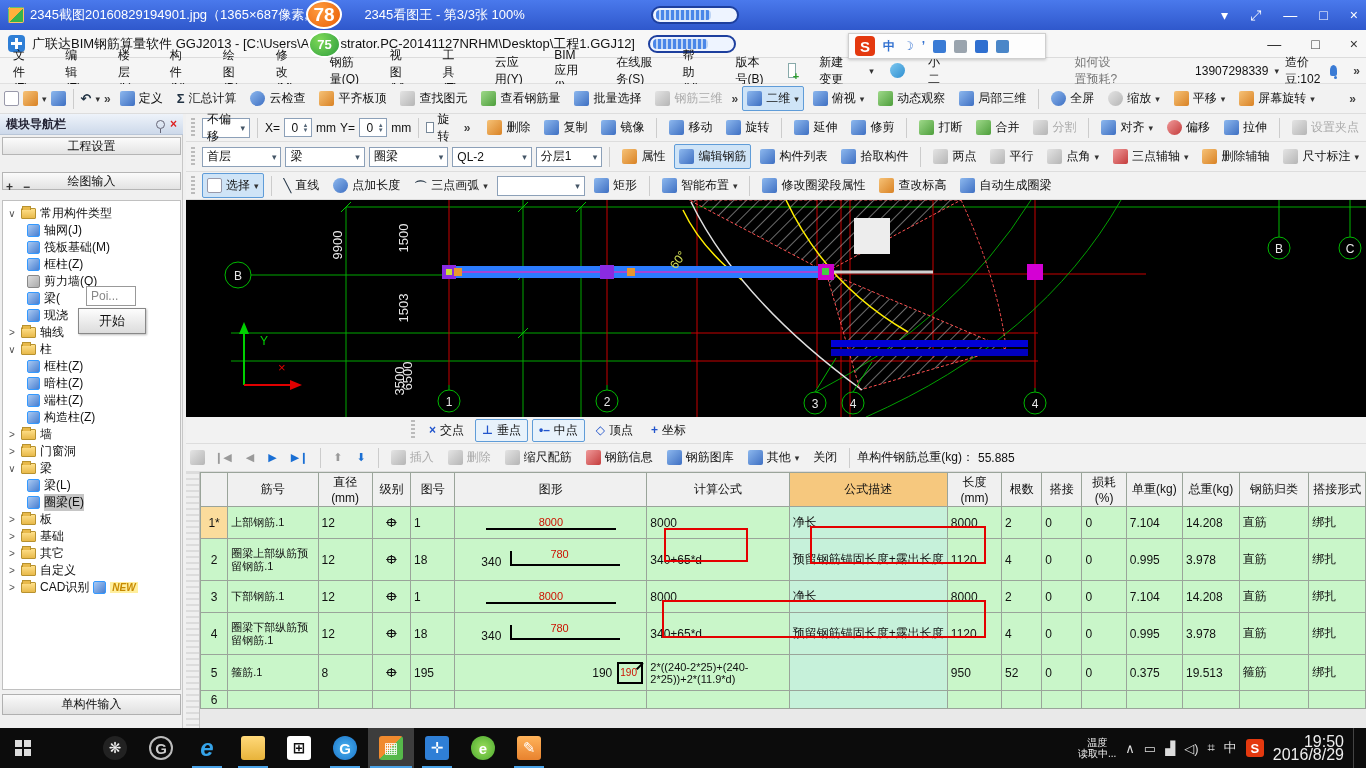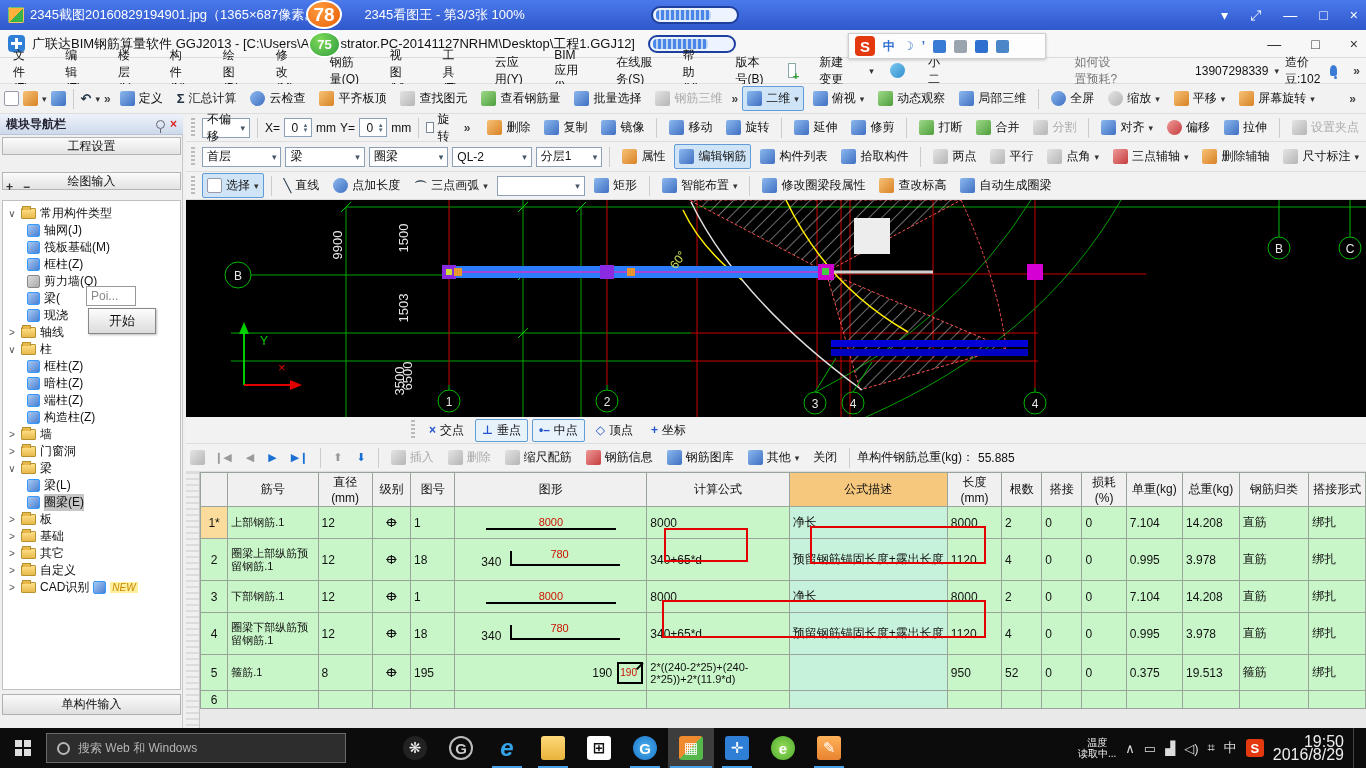--- a/index.html
+++ b/index.html
@@ -109,24 +109,24 @@
   .trow.lvl1 { padding-left:4px; }
   .trow.lvl2 { padding-left:24px; }
   .trow.sel .lbl { background:#c6c6c6; }
   .folder { width:15px; height:11px; background:linear-gradient(#ffe08a,#e8b94a); border:1px solid #b8922f;
     border-radius:1px; position:relative; flex:0 0 auto; }
   .folder::before { content:""; position:absolute; left:0; top:-3px; width:7px; height:3px;
     background:#e8b94a; border:1px solid #b8922f; border-bottom:none; }
   .titem { width:13px; height:13px; border-radius:2px; flex:0 0 auto;
     background:linear-gradient(135deg,#a9c9f2,#4a7fd0); border:1px solid #39f; }
   .titem.gy { background:linear-gradient(135deg,#ddd,#aaa); border-color:#888; }
-  .new-badge { color:#c88a00; background:#ffef9e; font-weight:normal; font-style:italic; font-size:10px; padding:0 2px; }
+  .new-badge { color:#c88a00; background:#ffef9e; font-weight:bold; font-style:italic; font-size:10px; padding:0 2px; }
   #tree-overlay-tip { left:86px; top:172px; width:50px; height:20px; background:#fff; border:1px solid #999;
     color:#888; display:flex; align-items:center; padding:0 4px; z-index:30; }
-  #tree-overlay-btn { left:88px; top:194px; width:68px; height:26px; background:linear-gradient(#fdfdfd,#dcdcdc);
+  #tree-overlay-btn { left:78px; top:194px; width:68px; height:26px; background:linear-gradient(#fdfdfd,#dcdcdc);
     border:1px solid #888; box-shadow:1px 1px 2px #0004; display:flex; align-items:center; justify-content:center;
     font-size:13px; z-index:30; }
   #single-input { left:2px; top:580px; width:179px; height:21px; background:linear-gradient(#fafafa,#e0e0e0);
     border:1px solid #b0b0b0; display:flex; align-items:center; justify-content:center; }
 
   
   #drawing { left:0; top:86px; width:1180px; height:217px; background:#000; }
 
   
   #snapbar { left:0; top:303px; width:1180px; height:27px; padding-left:222px; }
@@ -1073,24 +1073,20 @@
 
 <div class="abs" id="taskbar">
   <div id="start">
       <span class="winlogo">
         <i></i>
         <i></i>
         <i></i>
         <i></i>
       </span>
     </div>
-  <div id="searchbox">
-    <span class="ring"></span>
-    <span>搜索 Web 和 Windows</span>
-  </div>
   <div class="tb-icons">
     <div class="tb-ic">
         <span class="ic24" style="background:#222;color:#eee;border-radius:50%">❋</span>
       </div>
     <div class="tb-ic">
         <span class="ic24" style="border:2px solid #bbb;border-radius:50%;color:#ccc;background:none">G</span>
       </div>
     <div class="tb-ic run">
         <span class="ic24" style="background:none;color:#35a3e8;font-size:24px;font-style:italic">e</span>
       </div>

